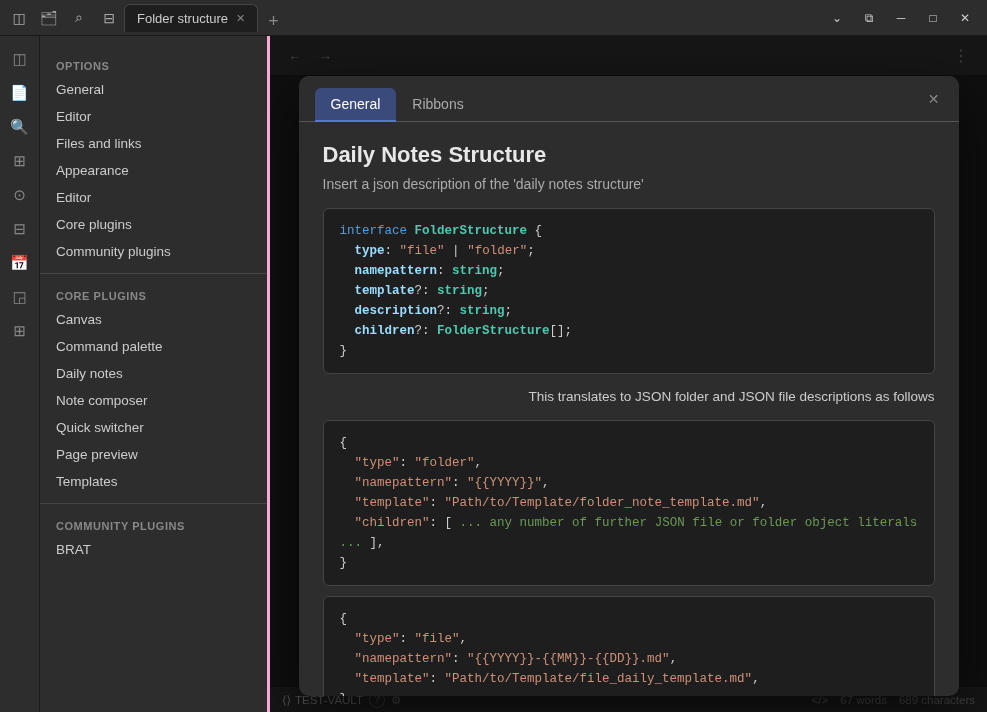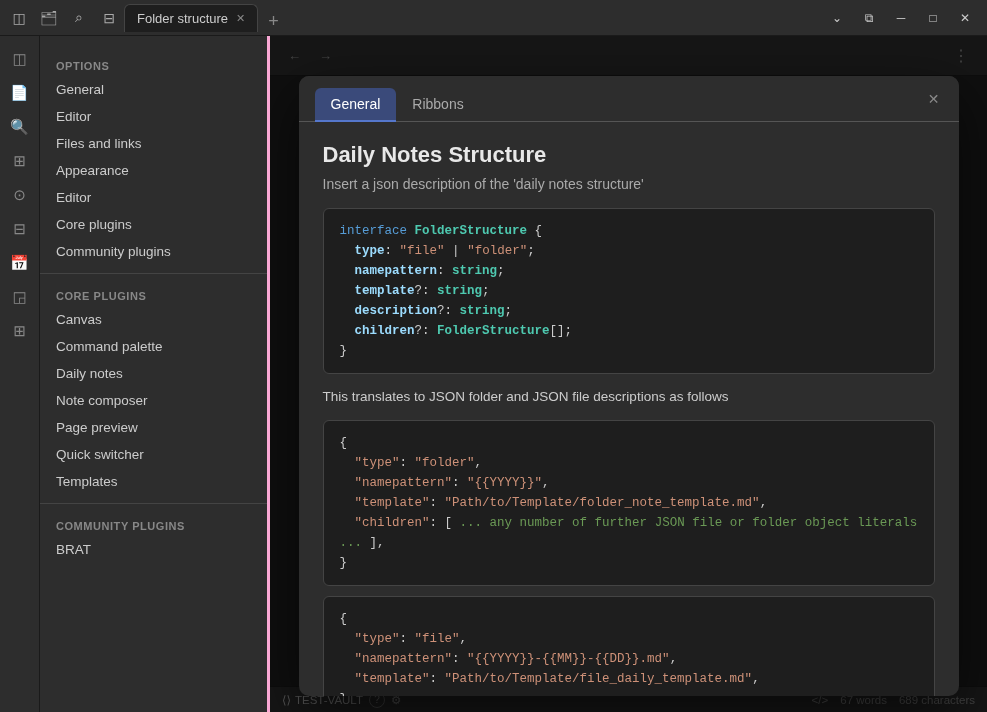--- a/index.html
+++ b/index.html
@@ -276,20 +276,21 @@
     .code-block .prop { color: #9cdcfe; font-weight: bold; }
     .code-block .type { color: #4ec9b0; font-weight: bold; }
     .code-block .punct { color: #ccc; }
     .code-block .comment { color: #6a9955; }
 
     .prose {
       font-size: 13.5px;
       color: #ccc;
       line-height: 1.6;
       margin: 12px 0;
+      text-align: right;
     }
 
     
     .statusbar {
       position: absolute;
       bottom: 0;
       left: 0;
       right: 0;
       height: 26px;
       background: #2d2d2d;
@@ -368,22 +369,22 @@
     <a class="settings-item">Appearance</a>
     <a class="settings-item">Editor</a>
     <a class="settings-item">Core plugins</a>
     <a class="settings-item">Community plugins</a>
     <div class="settings-divider"></div>
     <div class="settings-section-label">Core plugins</div>
     <a class="settings-item">Canvas</a>
     <a class="settings-item">Command palette</a>
     <a class="settings-item">Daily notes</a>
     <a class="settings-item">Note composer</a>
+    <a class="settings-item">Quick switcher</a>
     <a class="settings-item">Page preview</a>
-    <a class="settings-item">Quick switcher</a>
     <a class="settings-item">Templates</a>
     <div class="settings-divider"></div>
     <div class="settings-section-label">Community plugins</div>
     <a class="settings-item">BRAT</a>
   </div>
 
   <div class="content-area">
     <div class="content-topbar">
       <div class="content-topbar-btn">←</div>
       <div class="content-topbar-btn">→</div>

